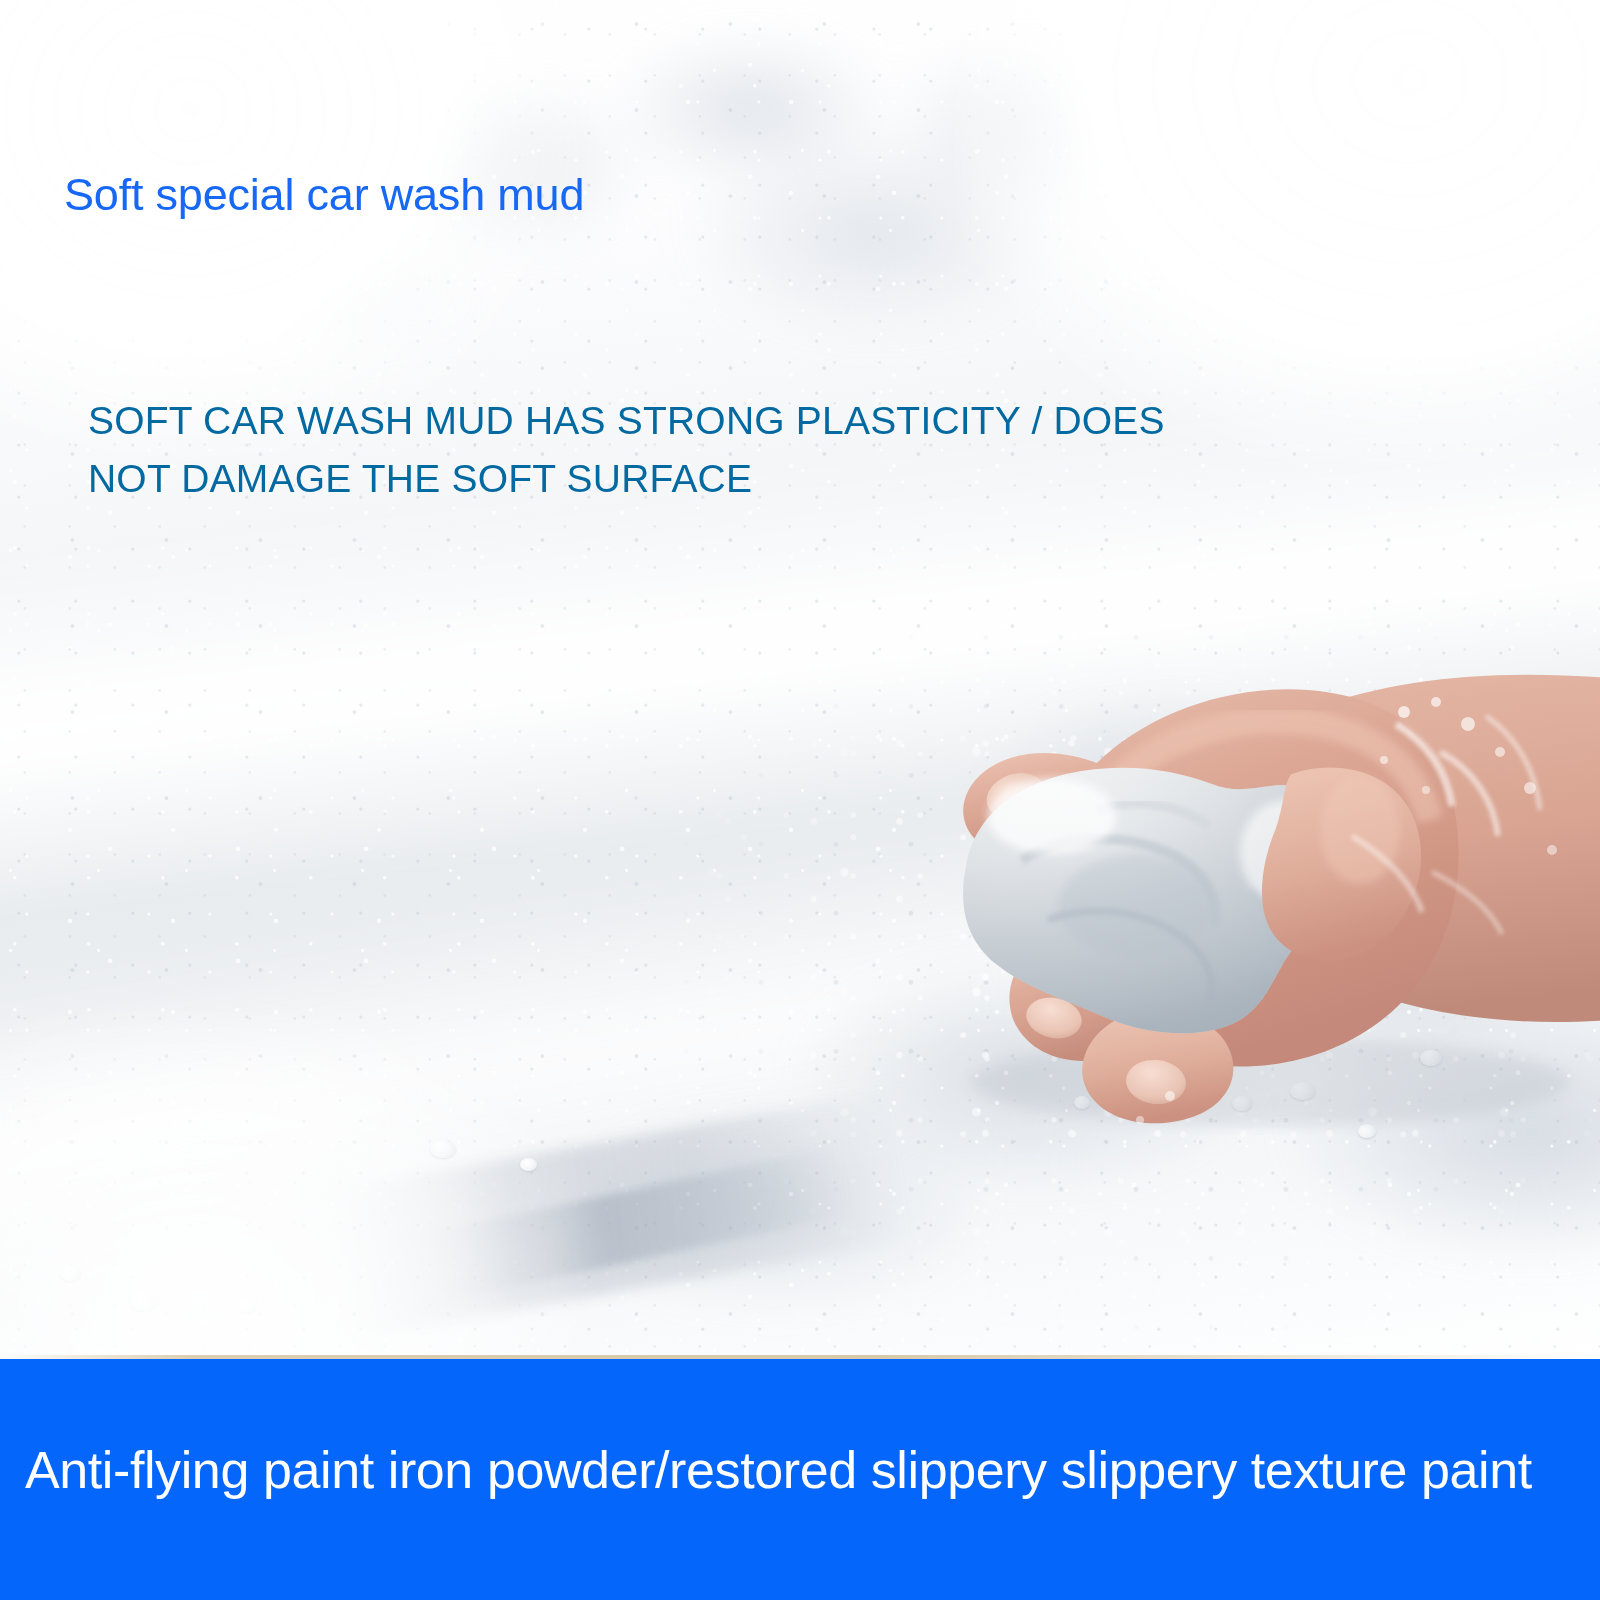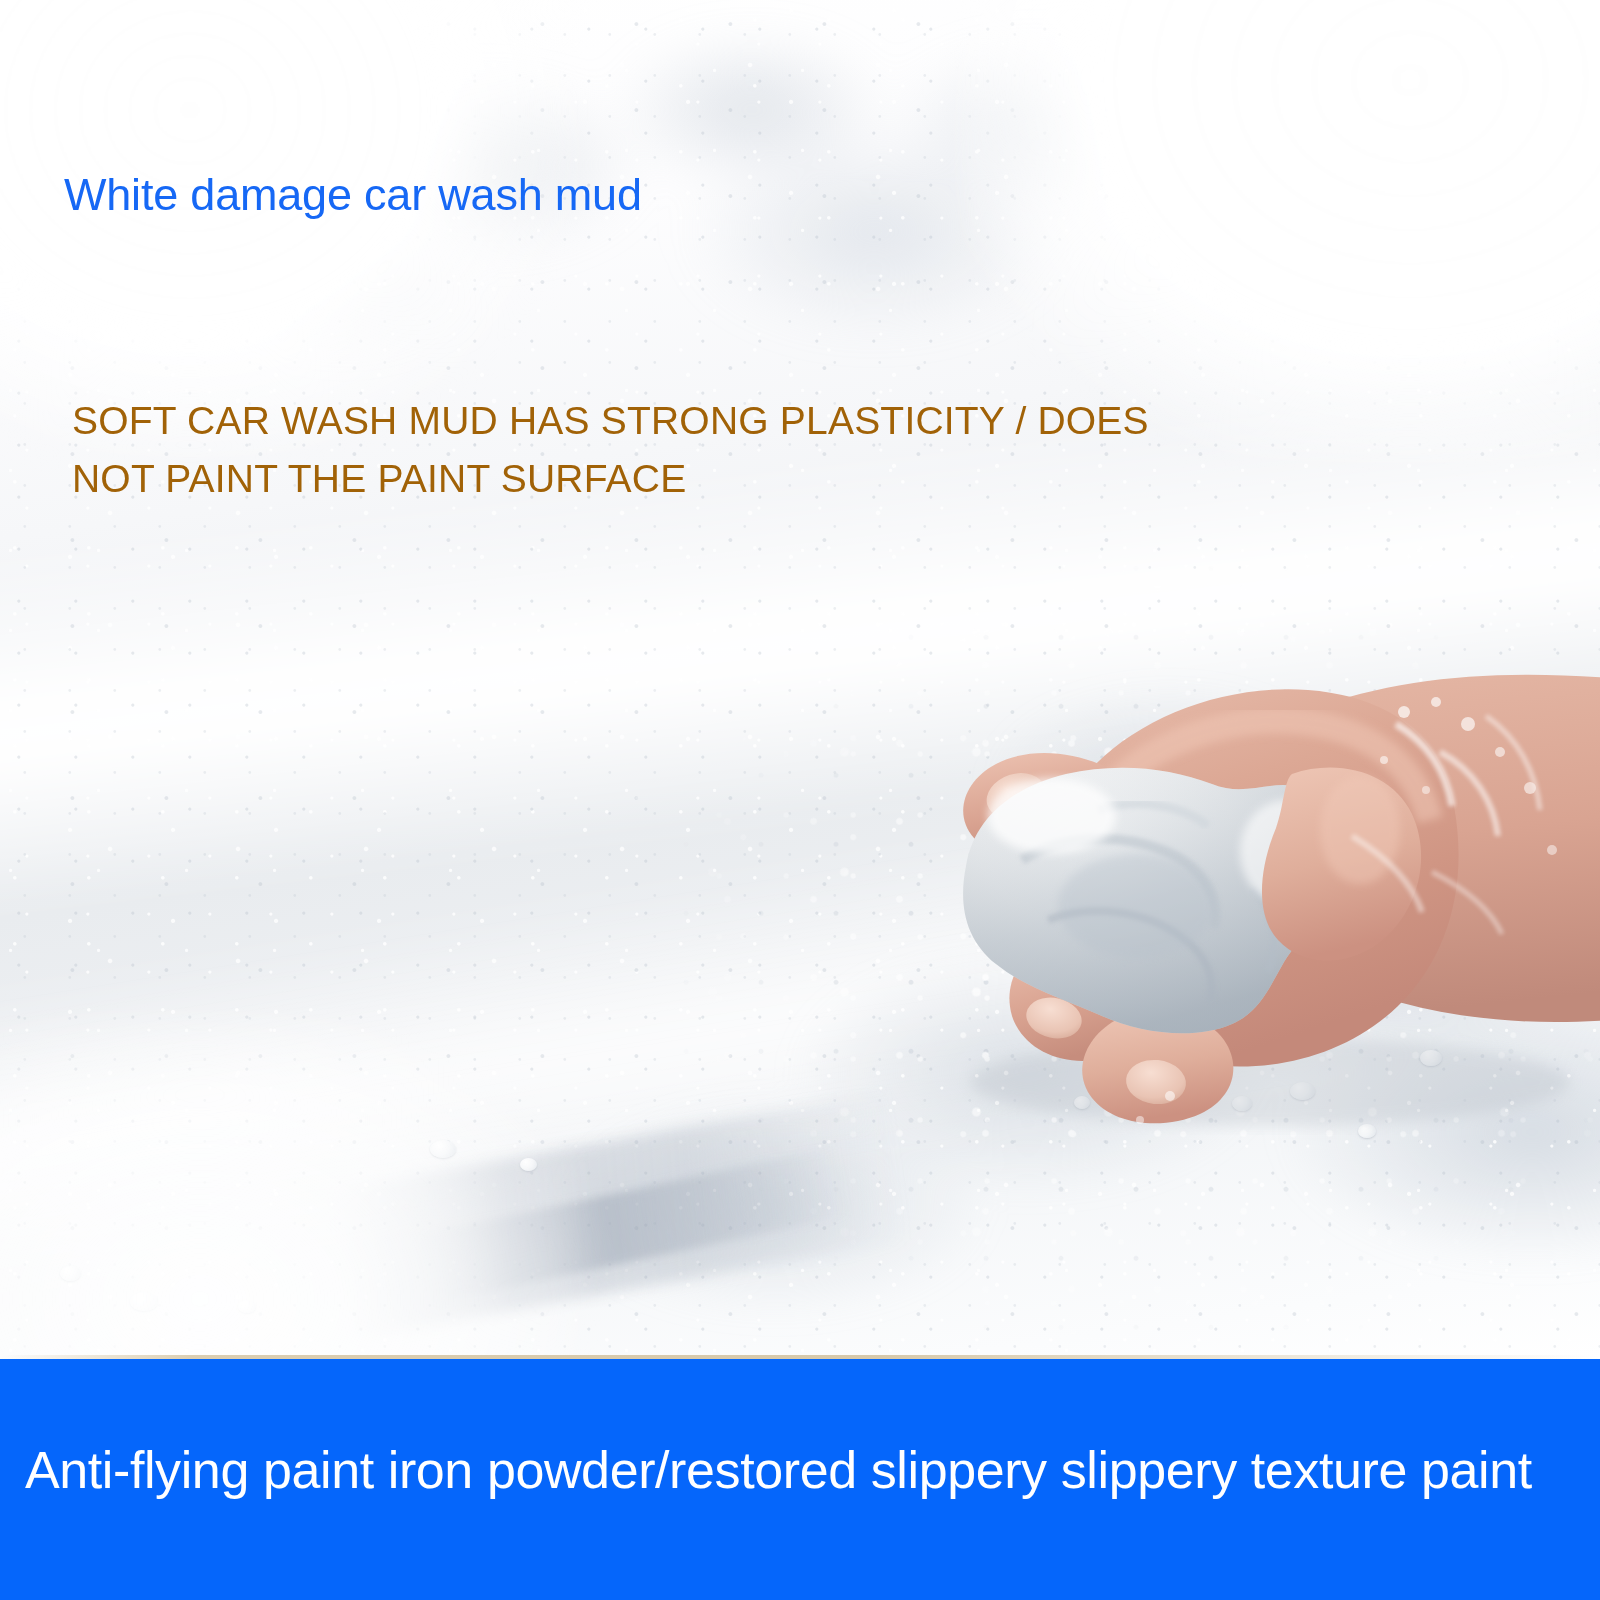--- a/index.html
+++ b/index.html
@@ -163,23 +163,23 @@
     font-size:45px;
     font-weight:400;
     letter-spacing:-0.2px;
     color:#1668f5;
     display:block;
   }
   #headline-block .hl-1 { margin-bottom:22px; }
   #headline-block .hl-2 { font-size:45px; }
 
   #caps-block {
-    position:absolute; left:72px; top:392px; width:1100px;
+    position:absolute; left:88px; top:392px; width:1100px;
     line-height:1.48;
-    color:#a16207;
+    color:#0369a1;
   }
   #caps-block .caps {
     display:block;
     font-size:39px;
     font-weight:400;
     letter-spacing:0.2px;
     white-space:nowrap;
   }
 
   
@@ -356,25 +356,25 @@
           <circle cx="586" cy="170" r="4" fill="#ffffff" opacity=".6"></circle>
           <circle cx="330" cy="476" r="5" fill="#ffffff" opacity=".7"></circle>
           <circle cx="300" cy="500" r="4" fill="#ffffff" opacity=".6"></circle>
         </g>
       </svg>
     </div>
 
   </div>
 
   <div id="headline-block">
-    <span class="hl hl-1">White damage car wash mud</span>
+    <span class="hl hl-1">Soft special car wash mud</span>
   </div>
 
   <div id="caps-block">
     <span class="caps">SOFT CAR WASH MUD HAS STRONG PLASTICITY / DOES</span>
-    <span class="caps">NOT PAINT THE PAINT SURFACE</span>
+    <span class="caps">NOT DAMAGE THE SOFT SURFACE</span>
   </div>
 
   <div id="banner-rule"></div>
   <div id="banner"></div>
   <div id="banner-text">Anti-flying paint iron powder/restored slippery slippery texture paint</div>
 
 </div>
 
 </body></html>

